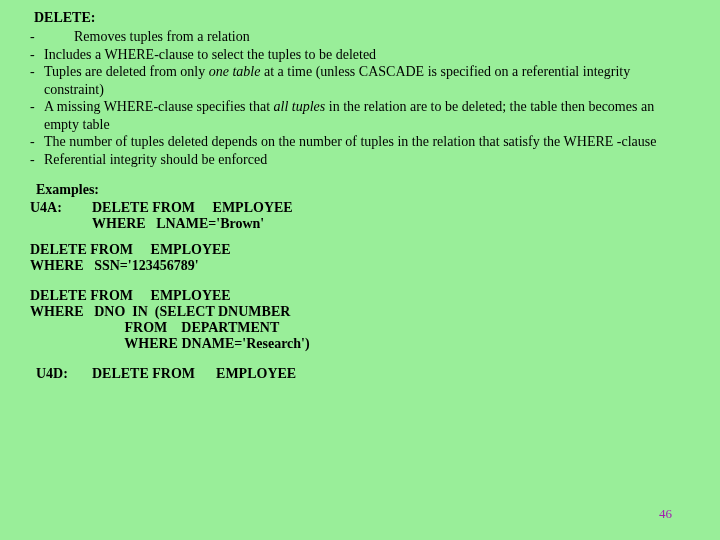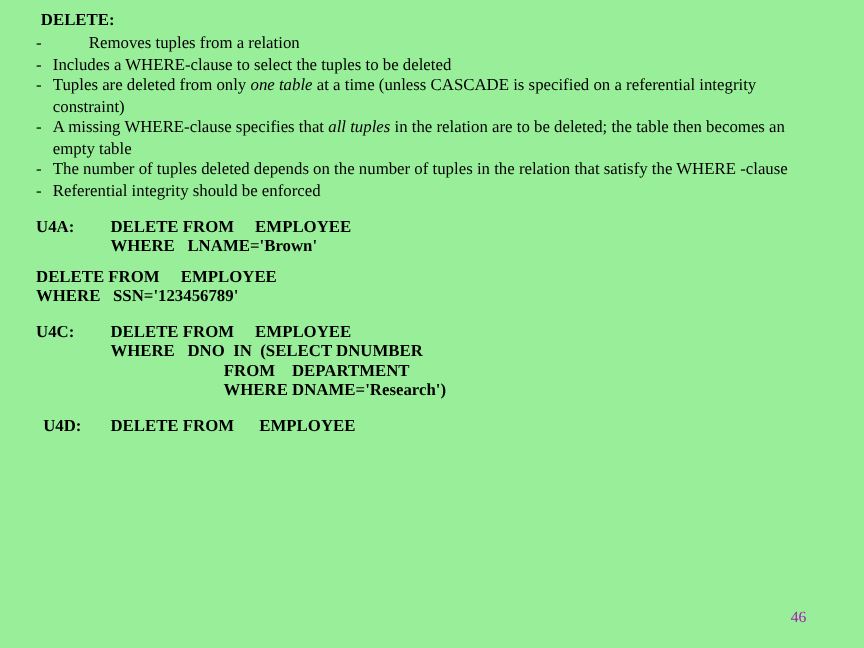--- a/index.html
+++ b/index.html
@@ -111,34 +111,34 @@
       <div class="b-text">The number of tuples deleted depends on the number of tuples in the relation that satisfy the WHERE -clause</div>
     </div>
 
     <div class="b-row">
       <div class="b-dash">-</div>
       <div class="b-text">Referential integrity should be enforced</div>
     </div>
 
   </div>
 
+  <div class="examples-hd">Examples:</div>
 
   <div class="ex-block first-block">
     <div class="ex-label">U4A:</div>
     <div class="ex-code">DELETE FROM     EMPLOYEE
 WHERE   LNAME='Brown'</div>
   </div>
 
   <div class="ex-block">
     <div class="ex-code">DELETE FROM     EMPLOYEE
 WHERE   SSN='123456789'</div>
   </div>
 
   <div class="ex-block">
-    <div class="ex-label">U4C:</div>
     <div class="ex-code">DELETE FROM     EMPLOYEE
 WHERE   DNO  IN  (SELECT DNUMBER
                            FROM    DEPARTMENT
                            WHERE DNAME='Research')</div>
   </div>
 
   <div class="ex-block" style="margin-bottom:0;">
     <div class="ex-label shift">U4D:</div>
     <div class="ex-code">DELETE FROM      EMPLOYEE</div>
   </div>

